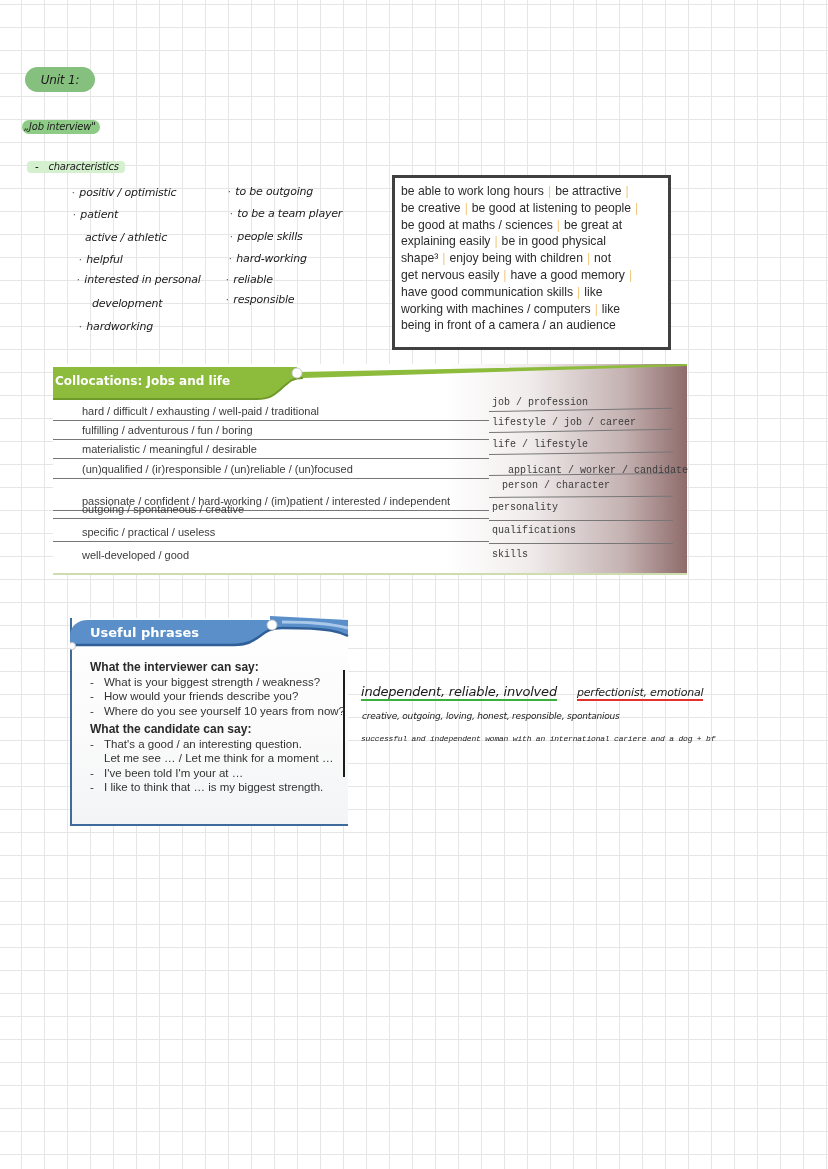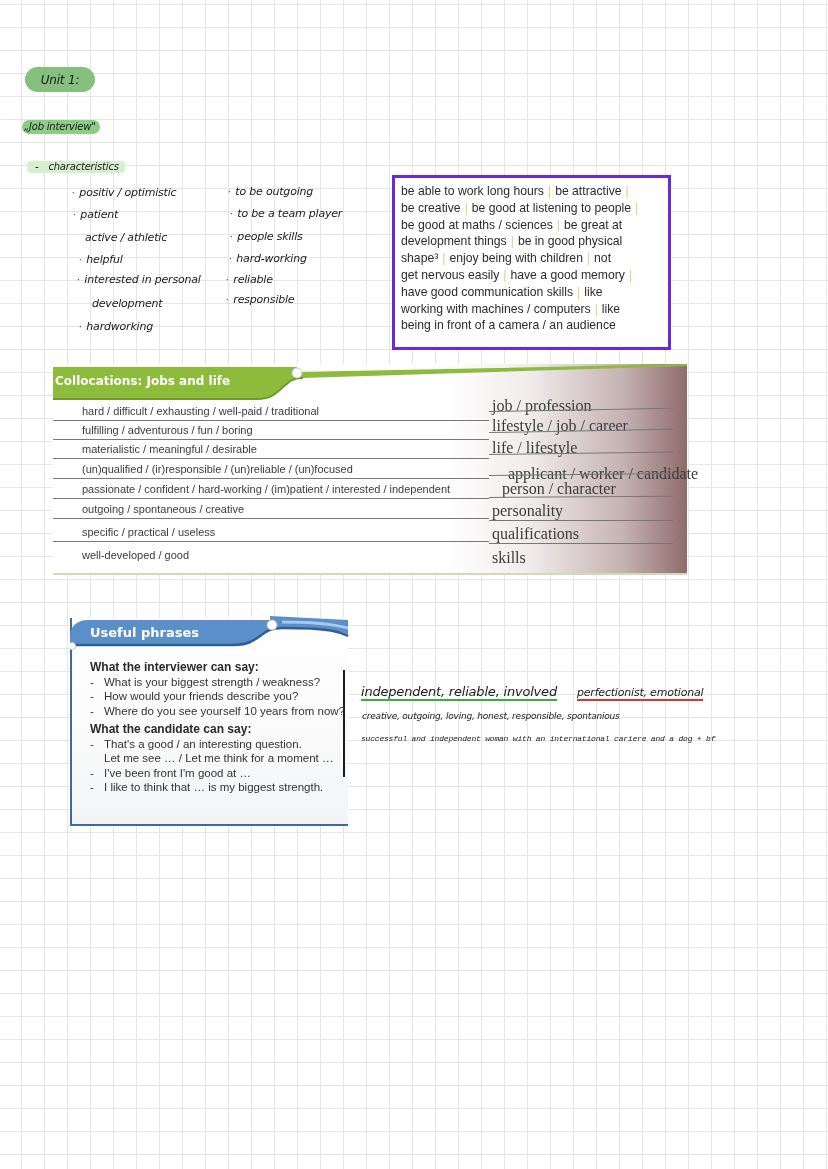--- a/index.html
+++ b/index.html
@@ -62,21 +62,21 @@
       margin: 0; padding: 0;
       font-size: 11px;
     }
     .hand-list li { position: absolute; white-space: nowrap; }
     .bullet { margin-right: 5px; font-style: normal; font-size: 8px; vertical-align: middle; }
 
     
     .yellow-box {
       left: 392px; top: 175px;
       width: 263px; height: 160px;
-      border: 3px solid #6d28d9;
+      border: 3px solid #404040;
       background: #fff;
       padding: 5px 4px 4px 6px;
       box-sizing: content-box;
       font-family: "Liberation Sans", sans-serif;
       font-size: 12.2px;
       line-height: 16.8px;
       color: #2b2b2b;
     }
     .yellow-box .sep { color: #f2c77b; margin: 0 4px; }
 
@@ -106,22 +106,22 @@
       position: absolute; left: 5px; top: 3px;
       white-space: nowrap;
       margin-left: 24px;
     }
     .colloc-row .line-left {
       position: absolute; left: 0; bottom: 0;
       width: 436px; height: 1px; background: #777;
     }
     .colloc-right {
       position: absolute;
-      font-family: Liberation Serif, serif;
-      font-size: 16px;
+      font-family: Liberation Mono, monospace;
+      font-size: 10px;
       color: #3b3b3b;
       white-space: nowrap;
     }
     .line-right {
       position: absolute; height: 1px; background: #777;
     }
 
     
     .phrases {
       left: 70px; top: 618px;
@@ -189,21 +189,21 @@
   <li style="left:230px;top:230px;"><span class="bullet">·</span><span>people skills</span></li>
   <li style="left:229px;top:252px;"><span class="bullet">·</span><span>hard-working</span></li>
   <li style="left:226px;top:273px;"><span class="bullet">·</span><span>reliable</span></li>
   <li style="left:226px;top:293px;"><span class="bullet">·</span><span>responsible</span></li>
 </ul>
 
 <div class="abs yellow-box">
   <div><span>be able to work long hours</span><span class="sep">|</span><span>be attractive</span><span class="sep">|</span></div>
   <div><span>be creative</span><span class="sep">|</span><span>be good at listening to people</span><span class="sep">|</span></div>
   <div><span>be good at maths / sciences</span><span class="sep">|</span><span>be great at</span></div>
-  <div><span>development things</span><span class="sep">|</span><span>be in good physical</span></div>
+  <div><span>explaining easily</span><span class="sep">|</span><span>be in good physical</span></div>
   <div><span>shape³</span><span class="sep">|</span><span>enjoy being with children</span><span class="sep">|</span><span>not</span></div>
   <div><span>get nervous easily</span><span class="sep">|</span><span>have a good memory</span><span class="sep">|</span></div>
   <div><span>have good communication skills</span><span class="sep">|</span><span>like</span></div>
   <div><span>working with machines / computers</span><span class="sep">|</span><span>like</span></div>
   <div><span>being in front of a camera / an audience</span></div>
 </div>
 
 <div class="abs colloc">
   <svg class="colloc-header-svg" width="634" height="40" viewBox="0 0 634 40">
     <path d="M0,3 L244,3 L244,8 L634,0 L634,2 L250,14 C238,14 236,18 228,25 C220,32 216,35 204,35 L0,35 Z" fill="#8dbb3c"></path>
@@ -221,21 +221,21 @@
       <div class="line-left"></div>
     </div>
   <div class="colloc-row" style="top:76px;">
       <span class="left-cell">materialistic / meaningful / desirable</span>
       <div class="line-left"></div>
     </div>
   <div class="colloc-row" style="top:96px;">
       <span class="left-cell">(un)qualified / (ir)responsible / (un)reliable / (un)focused</span>
       <div class="line-left"></div>
     </div>
-  <div class="colloc-row" style="top:116px;">
+  <div class="colloc-row" style="top:128px;">
       <span class="left-cell">passionate / confident / hard-working / (im)patient / interested / independent</span>
       <div class="line-left"></div>
     </div>
   <div class="colloc-row" style="top:136px;">
       <span class="left-cell">outgoing / spontaneous / creative</span>
       <div class="line-left"></div>
     </div>
   <div class="colloc-row" style="top:159px;">
       <span class="left-cell">specific / practical / useless</span>
       <div class="line-left"></div>
@@ -272,21 +272,21 @@
   <div class="phrases-title">Useful phrases</div>
   <div class="phrases-rightbar"></div>
   <div class="phrases-body">
     <div class="sub">What the interviewer can say:</div>
     <div class="item"><span class="d">-</span><span>What is your biggest strength / weakness?</span></div>
     <div class="item"><span class="d">-</span><span>How would your friends describe you?</span></div>
     <div class="item"><span class="d">-</span><span>Where do you see yourself 10 years from now?</span></div>
     <div class="sub" style="margin-top:4px;">What the candidate can say:</div>
     <div class="item"><span class="d">-</span><span>That's a good / an interesting question.</span></div>
     <div class="cont">Let me see … / Let me think for a moment …</div>
-    <div class="item"><span class="d">-</span><span>I've been front I'm good at …</span></div>
+    <div class="item"><span class="d">-</span><span>I've been told I'm your at …</span></div>
     <div class="item"><span class="d">-</span><span>I like to think that … is my biggest strength.</span></div>
   </div>
 </div>
 
 <div class="abs hand note-line" style="left:361px;top:684px;font-size:13px;">
   <span class="u-green">independent, reliable, involved</span>
 </div>
 <div class="abs hand note-line" style="left:577px;top:686px;font-size:11px;">
   <span class="u-red">perfectionist, emotional</span>
 </div>

